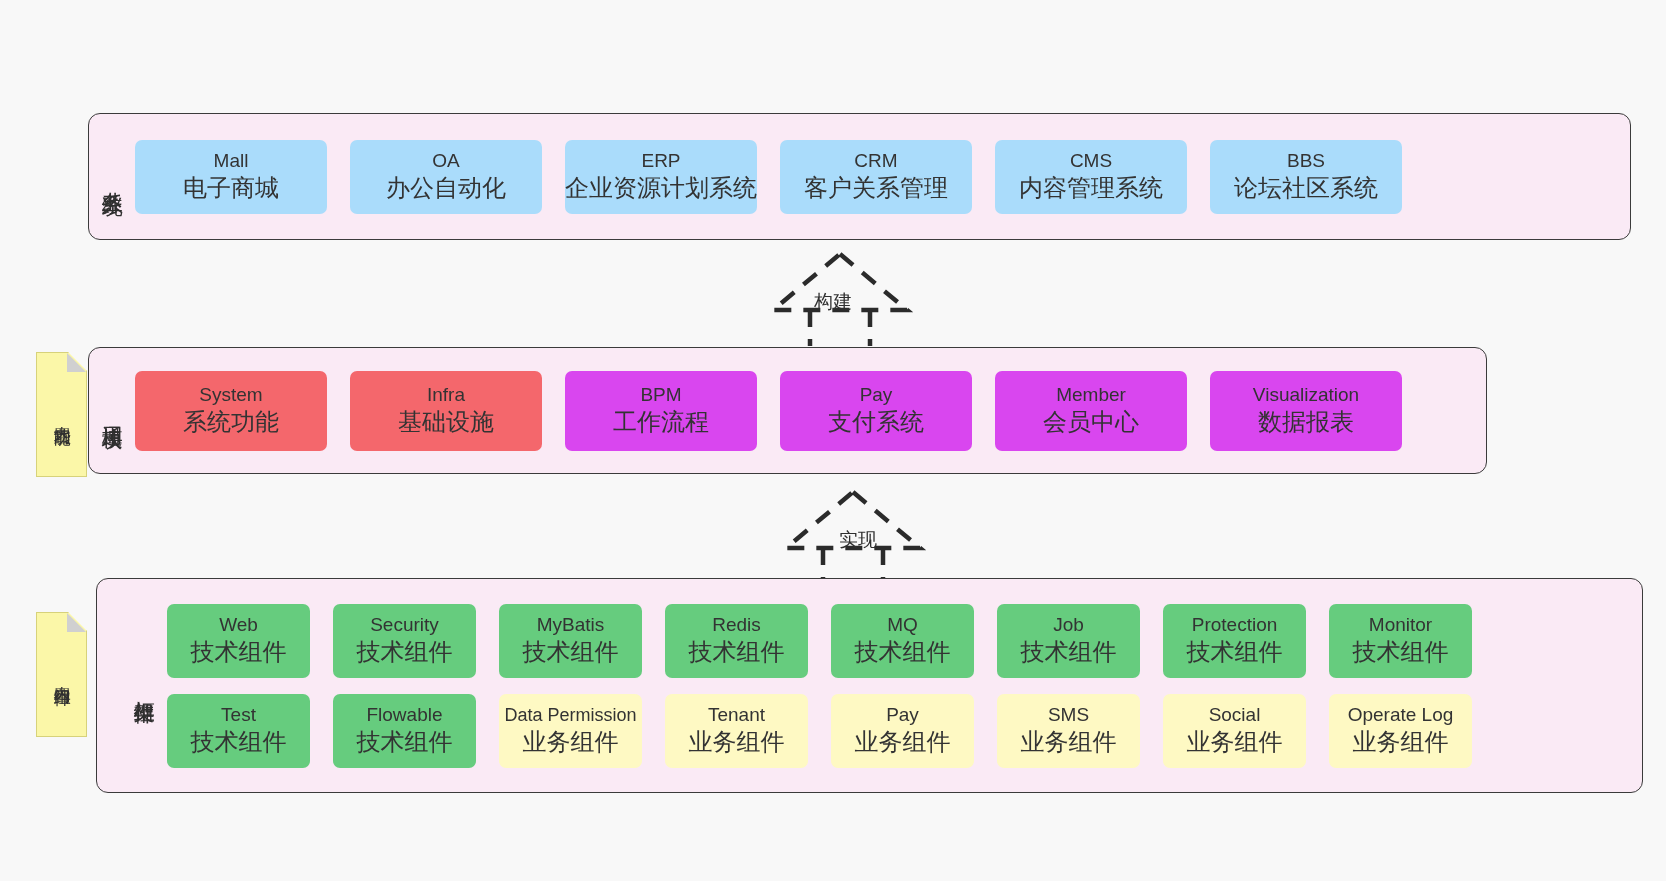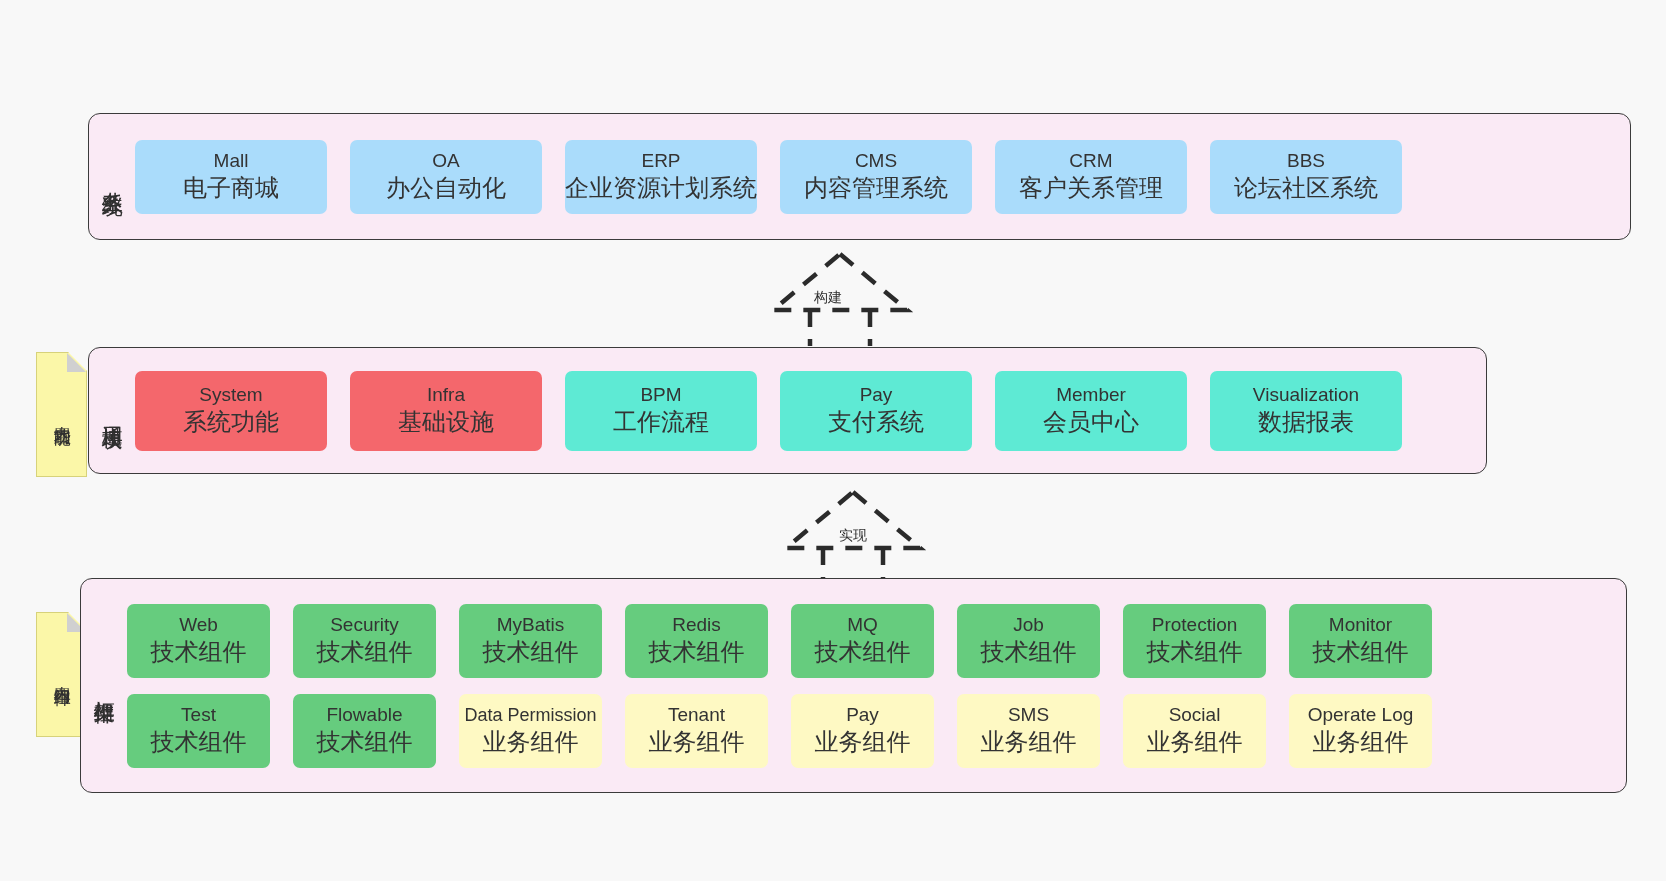--- a/index.html
+++ b/index.html
@@ -68,34 +68,34 @@
     color: #333333;
     line-height: 1.28;
     user-select: none;
   }
   .card .en { font-size: 19px; }
   .card .cn { font-size: 24px; }
   .card.three-line .en { font-size: 18px; }
 
   .c-blue        { background: #aadcfb; }
   .c-red         { background: #f4676c; }
-  .c-pink        { background: #5eead4; }
+  .c-pink        { background: #d946ef; }
   .c-green       { background: #66cc7e; }
   .c-lightgreen  { background: #fef9c3; border-radius: 7px; }
 
   
   #layer-business { left: 88px; top: 113px; width: 1543px; height: 127px; }
   #layer-business .card { width: 192px; height: 74px; }
 
   
   #layer-modules { left: 88px; top: 347px; width: 1399px; height: 127px; }
   #layer-modules .card { width: 192px; height: 80px; }
 
   
-  #layer-framework { left: 80px; top: 578px; width: 1547px; height: 215px; }
+  #layer-framework { left: 96px; top: 578px; width: 1547px; height: 215px; padding-left: 24px; }
   #layer-framework .card { width: 143px; height: 74px; }
 
   
   .note {
     position: absolute;
     background: #fbf7a8;
     border: 1px solid #d7d27a;
     width: 51px;
     display: flex;
     align-items: center;
@@ -120,21 +120,21 @@
     clip-path: polygon(0 0, 100% 100%, 0 100%);
   }
   #note-builtin-function  { left: 36px; top: 352px; height: 125px; }
   #note-builtin-component { left: 36px; top: 612px; height: 125px; }
 
   
   .arrow { position: absolute; }
   .arrow svg { display: block; overflow: visible; }
   .arrow-label {
     position: absolute;
-    font-size: 14px;
+    font-size: 19px;
     color: #2f2f2f;
     background: transparent;
     white-space: nowrap;
     user-select: none;
   }
   #arrow-build      { left: 755px; top: 252px; width: 170px; height: 94px; }
   #arrow-build .arrow-label   { left: 59px; top: 37px; }
   #arrow-implement  { left: 768px; top: 490px; width: 170px; height: 94px; }
   #arrow-implement .arrow-label { left: 71px; top: 37px; }
 </style>
@@ -153,26 +153,26 @@
         </div>
         <div class="card c-blue">
           <span class="en">OA</span>
           <span class="cn">办公自动化</span>
         </div>
         <div class="card c-blue">
           <span class="en">ERP</span>
           <span class="cn">企业资源计划系统</span>
         </div>
         <div class="card c-blue">
+          <span class="en">CRM</span>
+          <span class="cn">客户关系管理</span>
+        </div>
+        <div class="card c-blue">
           <span class="en">CMS</span>
           <span class="cn">内容管理系统</span>
-        </div>
-        <div class="card c-blue">
-          <span class="en">CRM</span>
-          <span class="cn">客户关系管理</span>
         </div>
         <div class="card c-blue">
           <span class="en">BBS</span>
           <span class="cn">论坛社区系统</span>
         </div>
       </div>
     </div>
   </div>
 
   <div class="arrow" id="arrow-build">

